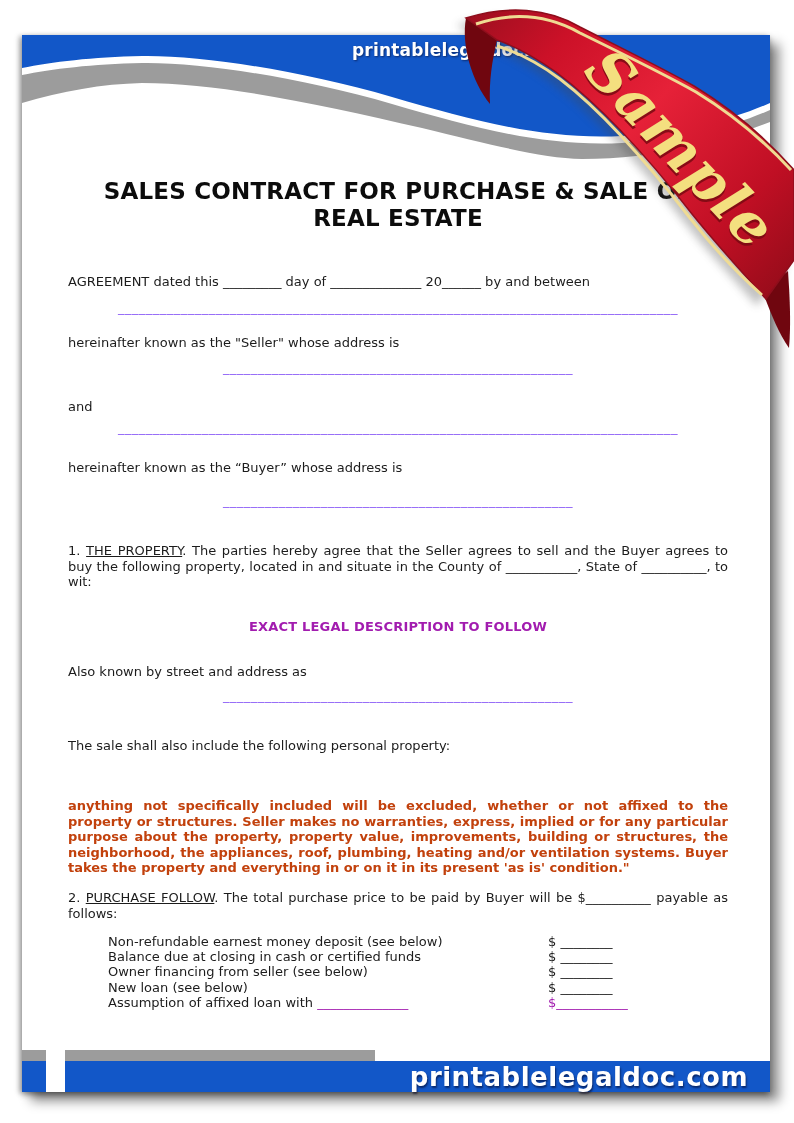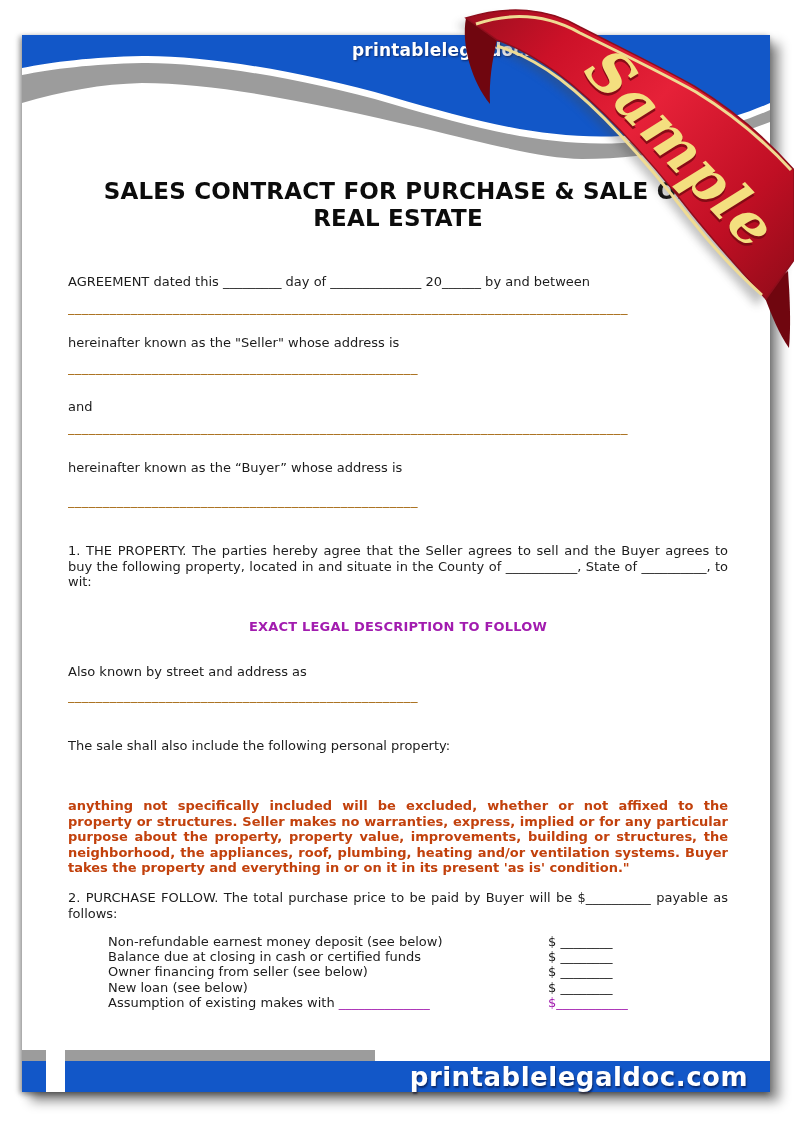--- a/index.html
+++ b/index.html
@@ -17,24 +17,24 @@
     letter-spacing:.2px;text-shadow:1px 1px 2px rgba(10,20,60,.65);white-space:nowrap;
   }
   .content{position:absolute;left:46px;top:0;width:660px;color:#1c1c1c;font-size:13px;}
   .blk{position:absolute;left:0;right:0;}
   .doc-title{
     top:143px;text-align:center;font-weight:bold;font-size:23px;line-height:27px;
     color:#0c0c0c;letter-spacing:.2px;
   }
   .para{line-height:15.5px;text-align:justify;}
   .single{line-height:16px;white-space:nowrap;}
-  .blank-line{line-height:16px;color:#a16207;white-space:nowrap;overflow:hidden;letter-spacing:.5px;}
+  .blank-line{line-height:16px;color:#8b5cf6;white-space:nowrap;overflow:hidden;letter-spacing:.5px;text-align:center;}
   .bold-para{font-weight:bold;line-height:15.5px;text-align:justify;color:#c2410c;}
   .center-head{font-weight:bold;text-align:center;letter-spacing:.2px;color:#a21caf;}
-  .u{}
+  .u{text-decoration:underline;}
   .pay-table{line-height:15.2px;}
   .pay-row{display:flex;gap:28px;}
   .pay-label{width:452px;padding-left:40px;box-sizing:border-box;white-space:nowrap;overflow:hidden;}
   .pay-amount{white-space:nowrap;}
   .faded{color:#a21caf;}
   .footer-gray{position:absolute;left:0;top:1015px;width:353px;height:11px;background:#9c9c9c;}
   .footer-blue{position:absolute;left:0;top:1026px;width:748px;height:31px;background:#1257c8;}
   .footer-notch{position:absolute;left:24px;top:1015px;width:19px;height:42px;background:#ffffff;}
   .brand-footer{
     position:absolute;right:22px;top:1027px;color:#fff;font-weight:bold;font-size:26px;
@@ -102,21 +102,21 @@
       </div>
       <div class="pay-row">
         <div class="pay-label">Owner financing from seller (see below)</div>
         <div class="pay-amount">$ ________</div>
       </div>
       <div class="pay-row">
         <div class="pay-label">New loan (see below)</div>
         <div class="pay-amount">$ ________</div>
       </div>
       <div class="pay-row">
-        <div class="pay-label"><span>Assumption of existing makes with </span><span class="faded">______________</span></div>
+        <div class="pay-label"><span>Assumption of affixed loan with </span><span class="faded">______________</span></div>
         <div class="pay-amount faded">$___________</div>
       </div>
     </div>
   </div>
 
   <div class="footer-gray"></div>
   <div class="footer-blue"></div>
   <div class="footer-notch"></div>
   <div class="brand-footer">printablelegaldoc.com</div>
 </div>

